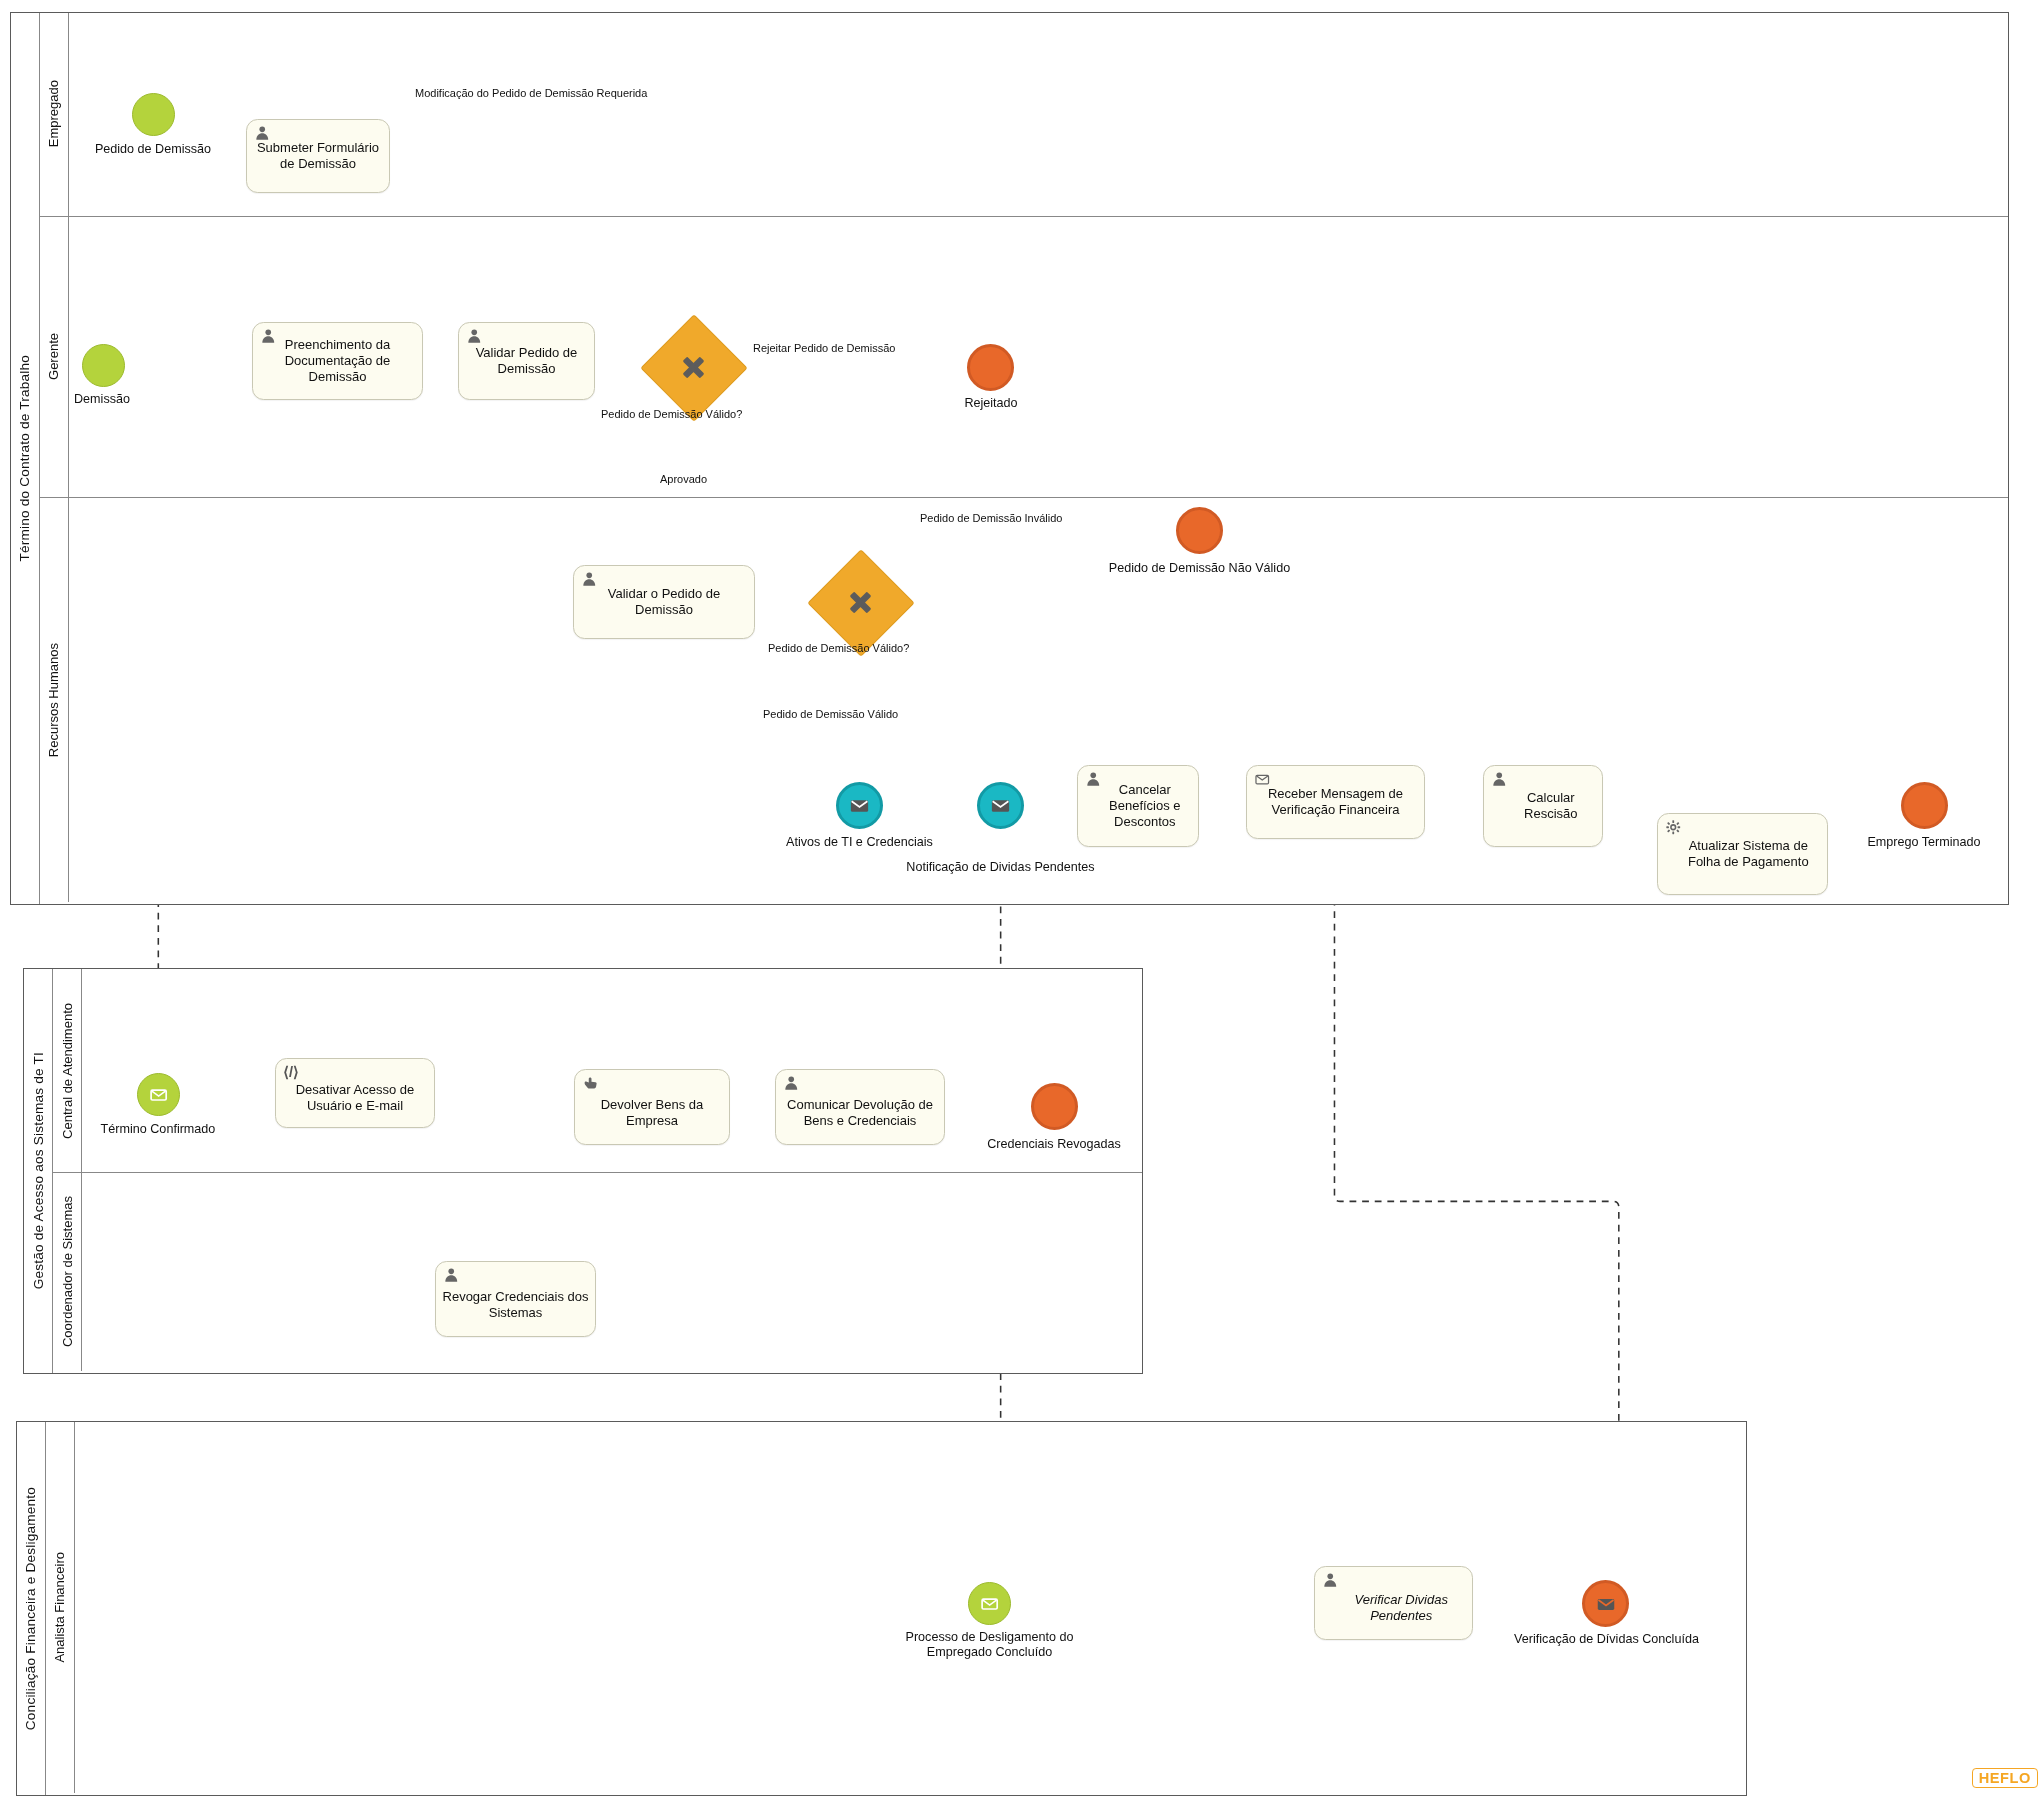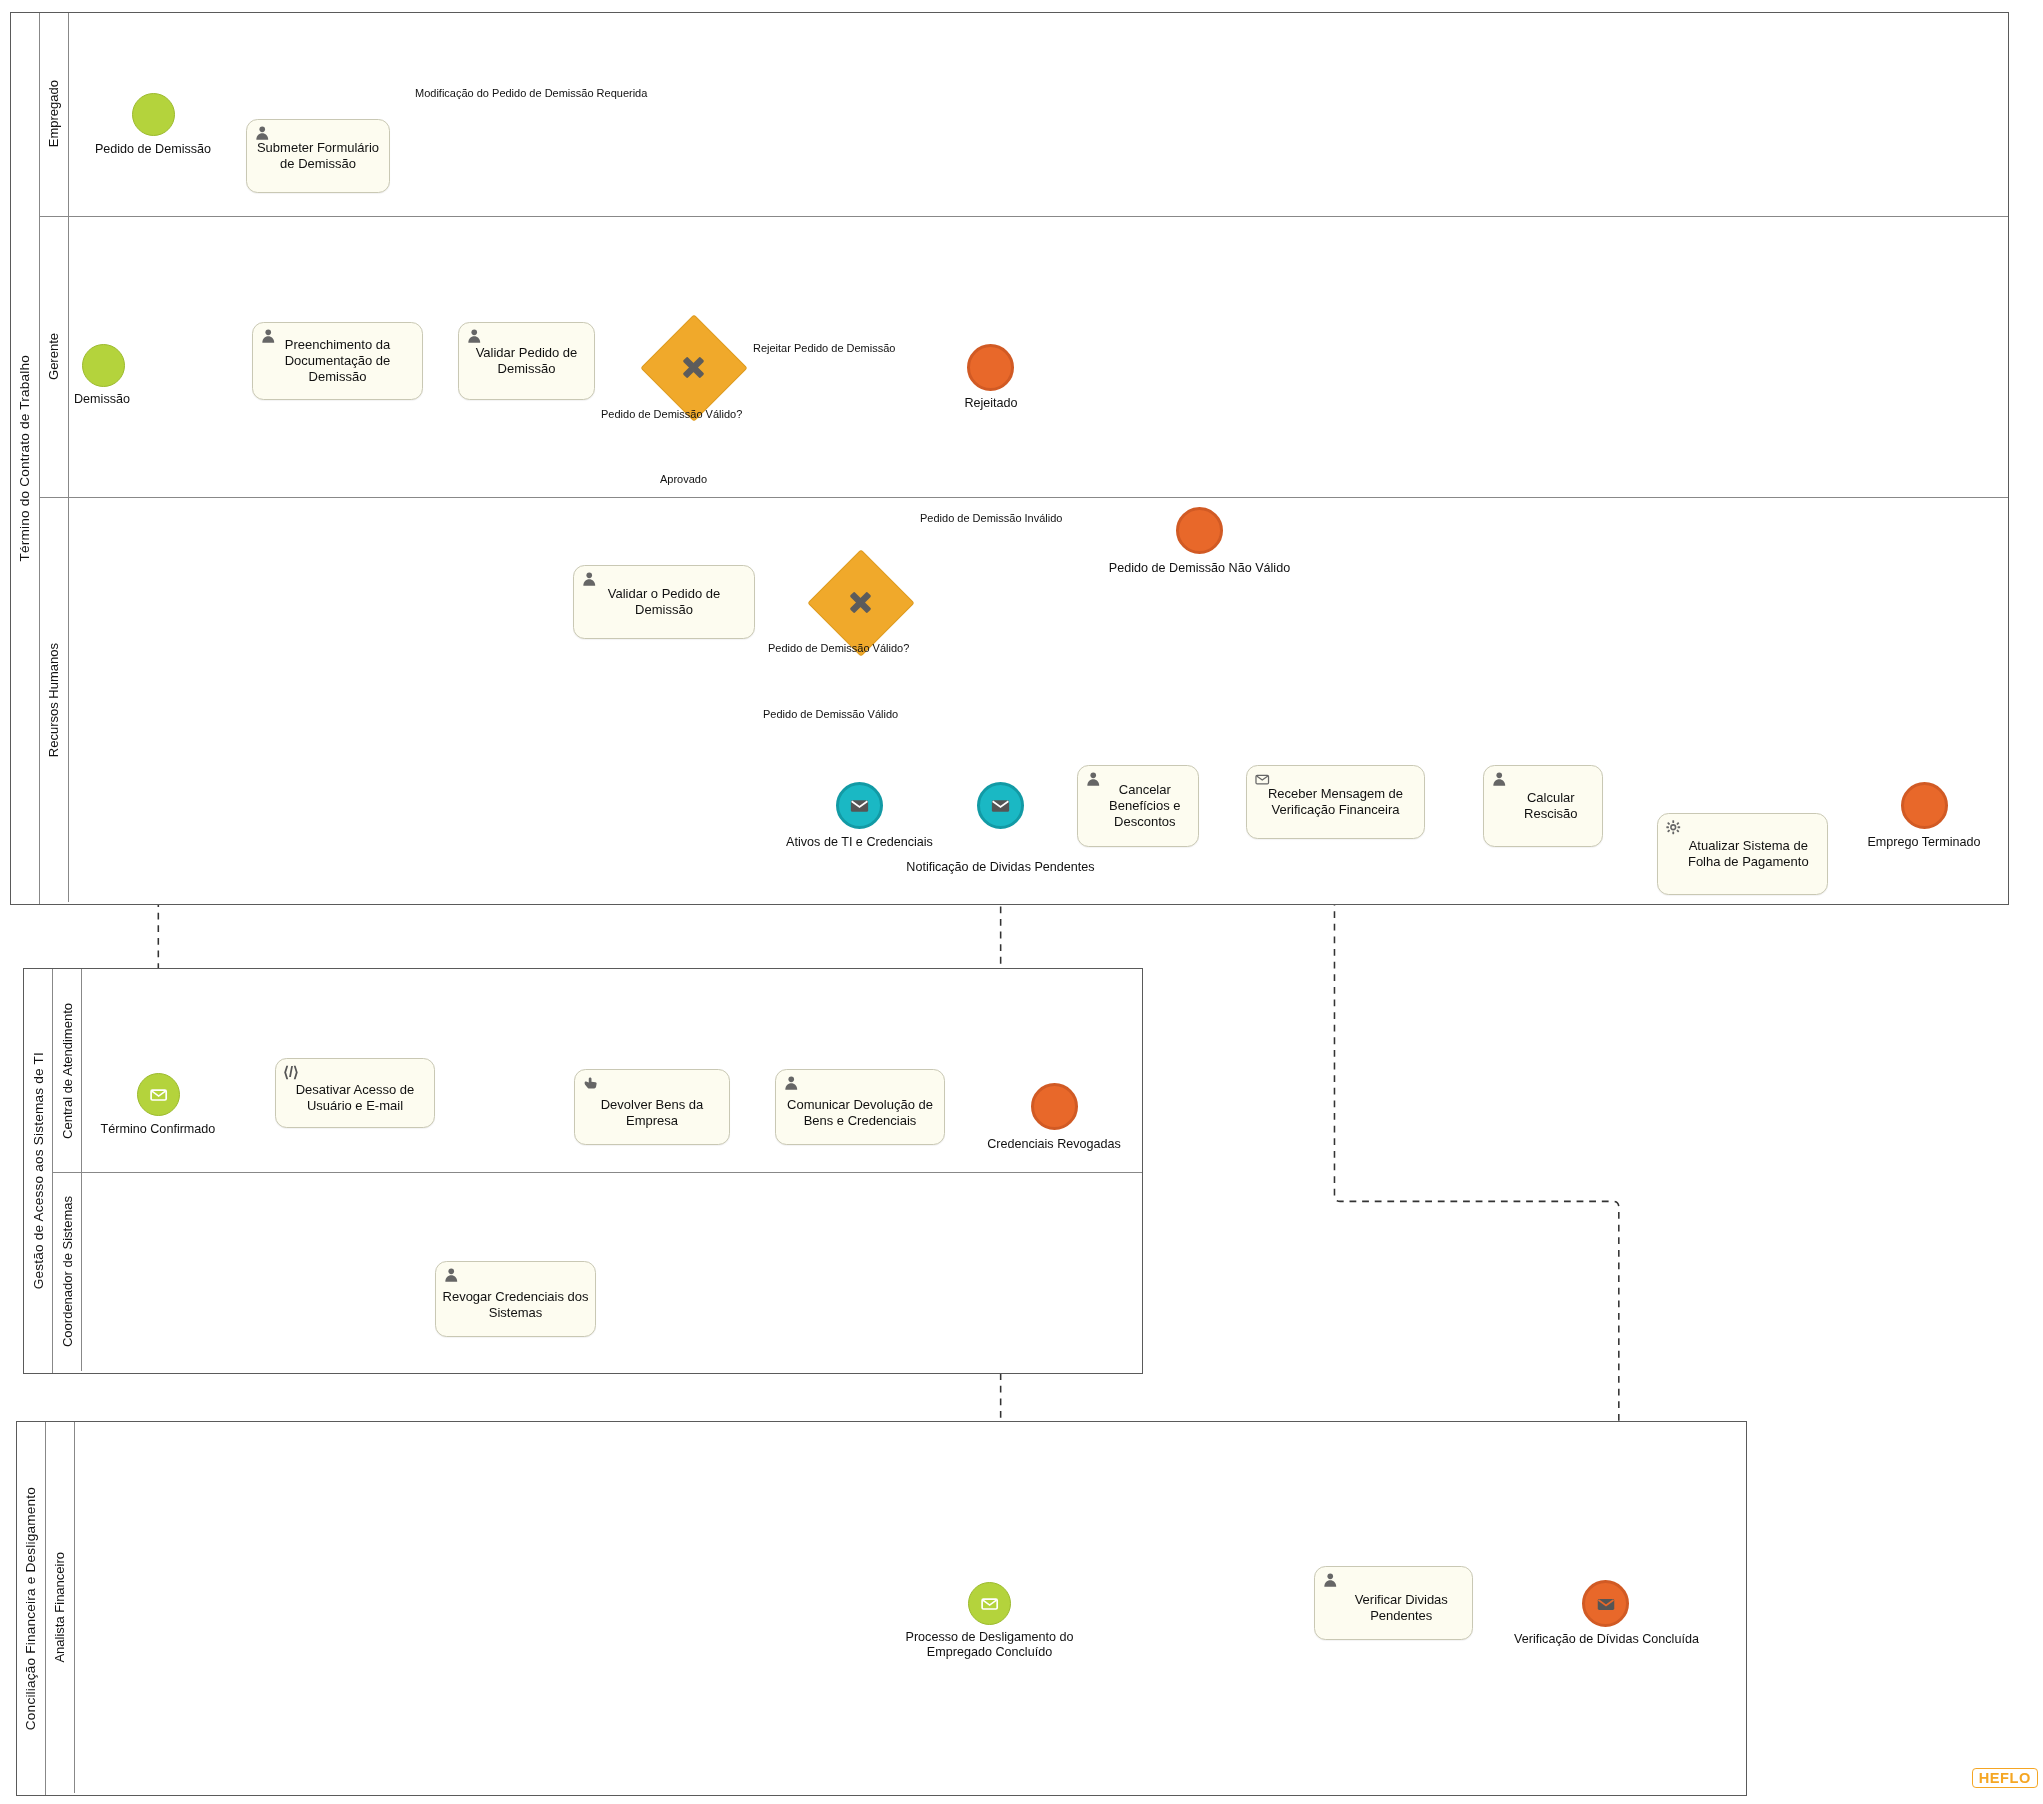--- a/index.html
+++ b/index.html
@@ -364,21 +364,21 @@
   </div>
 
   <div class="ev ev-start" style="left:968px;top:1582px;width:43px;height:43px;">
     <svg width="21.3" height="21.3" viewBox="0 0 24 24">
       <rect x="3.5" y="7" width="17" height="11" rx="1.4" fill="none" stroke="#fff" stroke-width="1.9"></rect>
       <path d="M4.4,8 L12,13.6 L19.6,8" fill="none" stroke="#fff" stroke-width="1.9"></path>
     </svg>
   </div>
   <div class="ev-lbl wrap" style="left:873px;top:1630px;width:233px;">Processo de Desligamento do Empregado Concluído</div>
 
-  <div class="task" style="left:1314px;top:1566px;width:159px;height:74px;">
+  <div class="task" style="left:1314px;top:1566px;width:159px;height:74px;font-style:italic;">
     <span class="tico">
       <svg viewBox="0 0 20 20">
           <circle cx="10" cy="5.3" r="3.4" fill="#666"></circle>
       <path d="M2.8,18 C2.8,12.8 6.1,10 10,10 C13.9,10 17.2,12.8 17.2,18 z" fill="#666"></path>
         </svg>
     </span>
     <span class="lbl" style="padding-top:9.7px;padding-left:15.5px;">Verificar Dividas Pendentes</span>
   </div>
 
   <div class="ev ev-end" style="left:1582px;top:1580px;width:47px;height:47px;">

